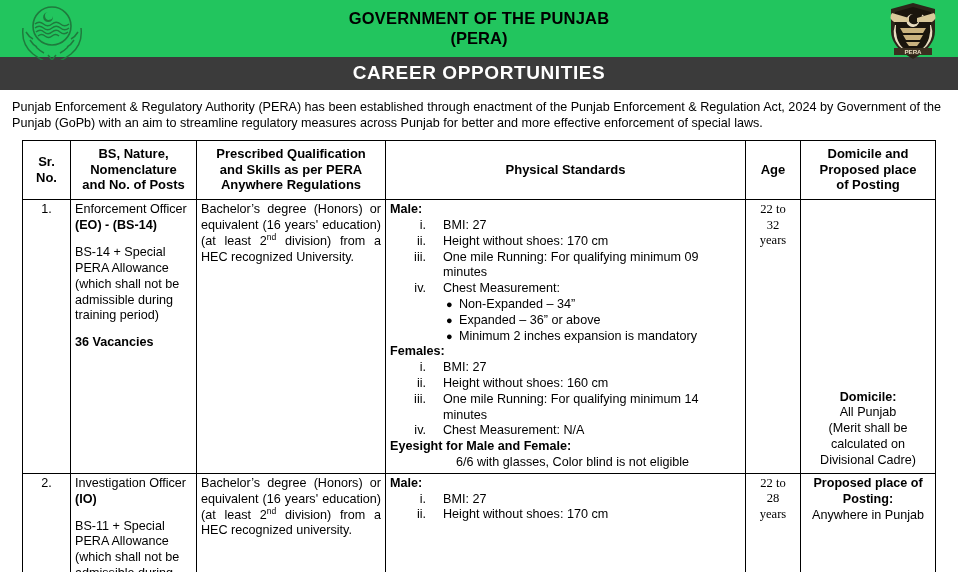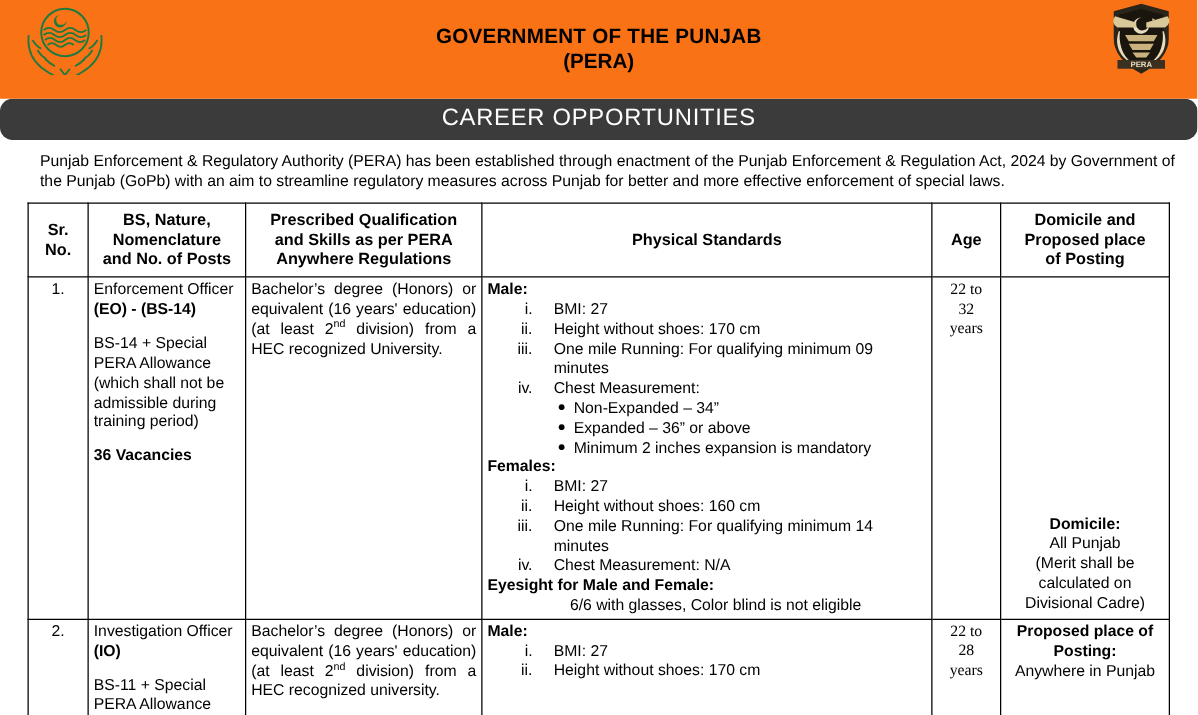--- a/index.html
+++ b/index.html
@@ -18,25 +18,25 @@
     position: relative;
     width: 958px;
     height: 572px;
     background: #ffffff;
     box-sizing: border-box;
   }
 
   
   .header {
     position: relative;
-    height: 79px;
+    height: 57px;
     display: flex;
     align-items: center;
     justify-content: center;
-    background: #f97316;
+    background: #22c55e;
   }
   .logo-left {
     position: absolute;
     left: 10px;
     top: 2px;
     width: 84px;
     height: 58px;
   }
   .logo-right {
     position: absolute;
@@ -63,31 +63,29 @@
     font-size: 16.5px;
     font-weight: bold;
   }
 
   
   .banner {
     background: #3b3b3b;
     color: #ffffff;
     text-align: center;
     font-size: 19px;
-    font-weight: normal;
+    font-weight: bold;
     letter-spacing: 0.6px;
     padding: 5px 0 6px 0;
     margin: 0 0 0 0;
-    border-radius: 10px;
   }
 
   
   .intro {
     padding: 9px 14px 2px 12px;
-    margin-left: 20px;
   }
   .intro p {
     margin: 0 0 12px 0;
     font-size: 12.6px;
     line-height: 1.30;
     text-align: left;
   }
   .intro p:last-child { margin-bottom: 6px; }
 
   

